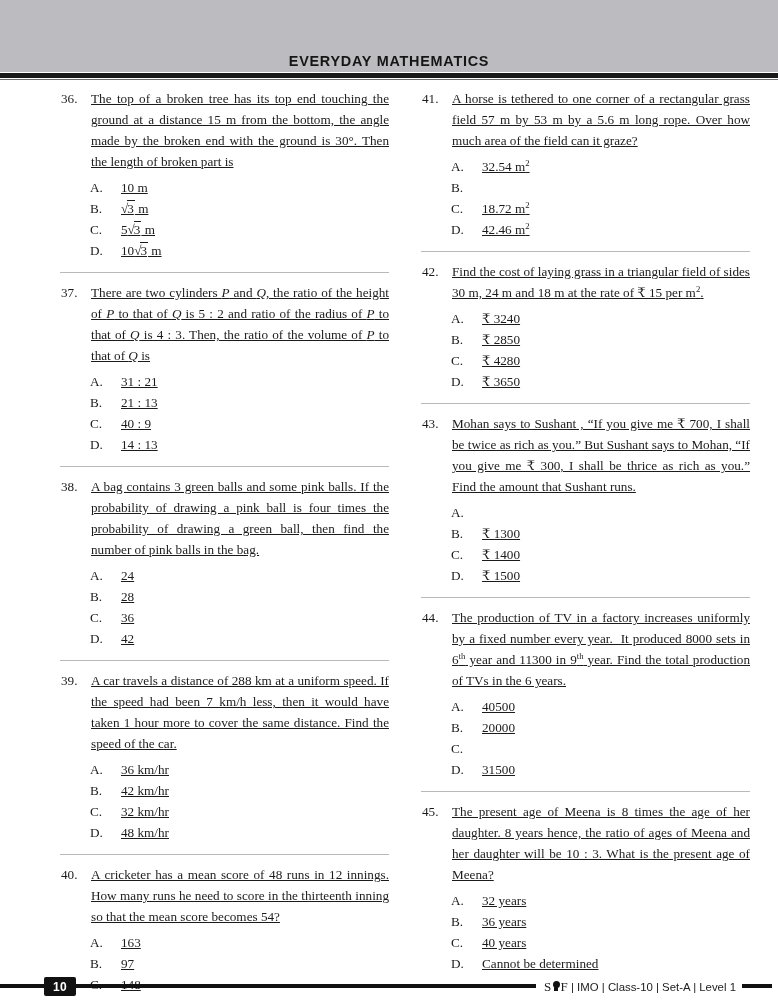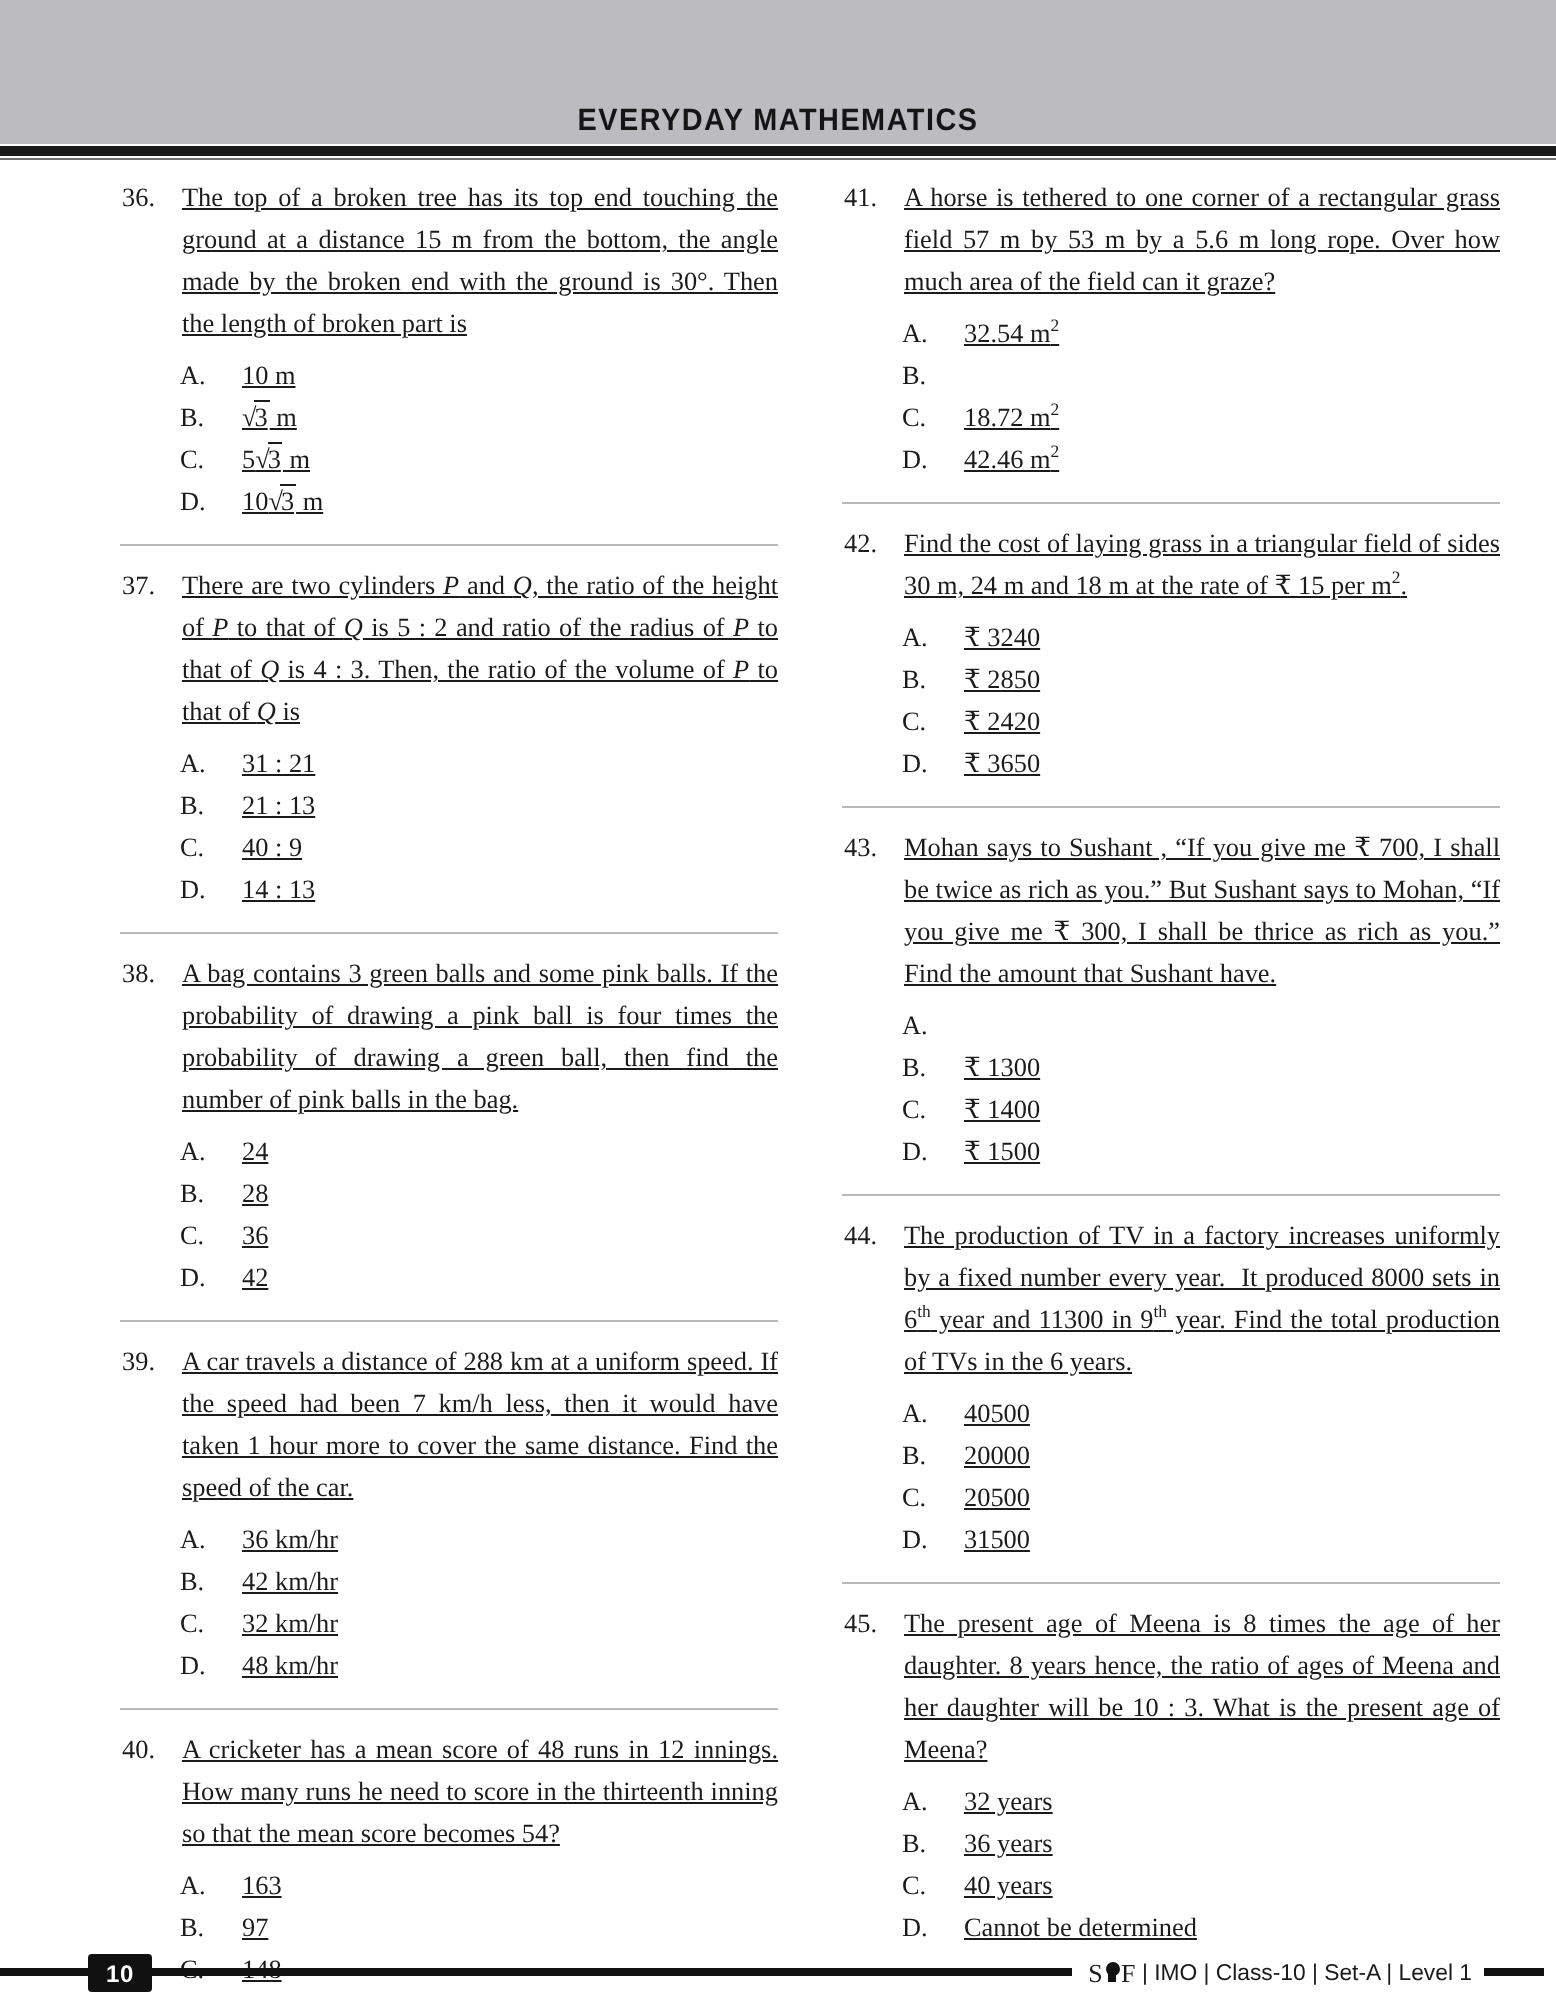--- a/index.html
+++ b/index.html
@@ -325,33 +325,33 @@
           <div class="opt">
             <span class="opt-let">A.</span>
             <span class="opt-val">₹ 3240</span>
           </div>
           <div class="opt">
             <span class="opt-let">B.</span>
             <span class="opt-val">₹ 2850</span>
           </div>
           <div class="opt">
             <span class="opt-let">C.</span>
-            <span class="opt-val">₹ 2420</span>
+            <span class="opt-val">₹ 4280</span>
           </div>
           <div class="opt">
             <span class="opt-let">D.</span>
             <span class="opt-val">₹ 3650</span>
           </div>
         </div>
       </div>
       <hr class="sep">
       <div class="question">
         <div class="q-head">
           <div class="q-num">43.</div>
-          <div class="q-text">Mohan says to Sushant , “If you give me ₹ 700, I shall be twice as rich as you.” But Sushant says to Mohan, “If you give me ₹ 300, I shall be thrice as rich as you.” Find the amount that Sushant have.</div>
+          <div class="q-text">Mohan says to Sushant , “If you give me ₹ 700, I shall be twice as rich as you.” But Sushant says to Mohan, “If you give me ₹ 300, I shall be thrice as rich as you.” Find the amount that Sushant runs.</div>
         </div>
         <div class="options">
           <div class="opt">
             <span class="opt-let">A.</span>
           </div>
           <div class="opt">
             <span class="opt-let">B.</span>
             <span class="opt-val">₹ 1300</span>
           </div>
           <div class="opt">
@@ -374,21 +374,20 @@
           <div class="opt">
             <span class="opt-let">A.</span>
             <span class="opt-val">40500</span>
           </div>
           <div class="opt">
             <span class="opt-let">B.</span>
             <span class="opt-val">20000</span>
           </div>
           <div class="opt">
             <span class="opt-let">C.</span>
-            <span class="opt-val">20500</span>
           </div>
           <div class="opt">
             <span class="opt-let">D.</span>
             <span class="opt-val">31500</span>
           </div>
         </div>
       </div>
       <hr class="sep">
       <div class="question">
         <div class="q-head">

